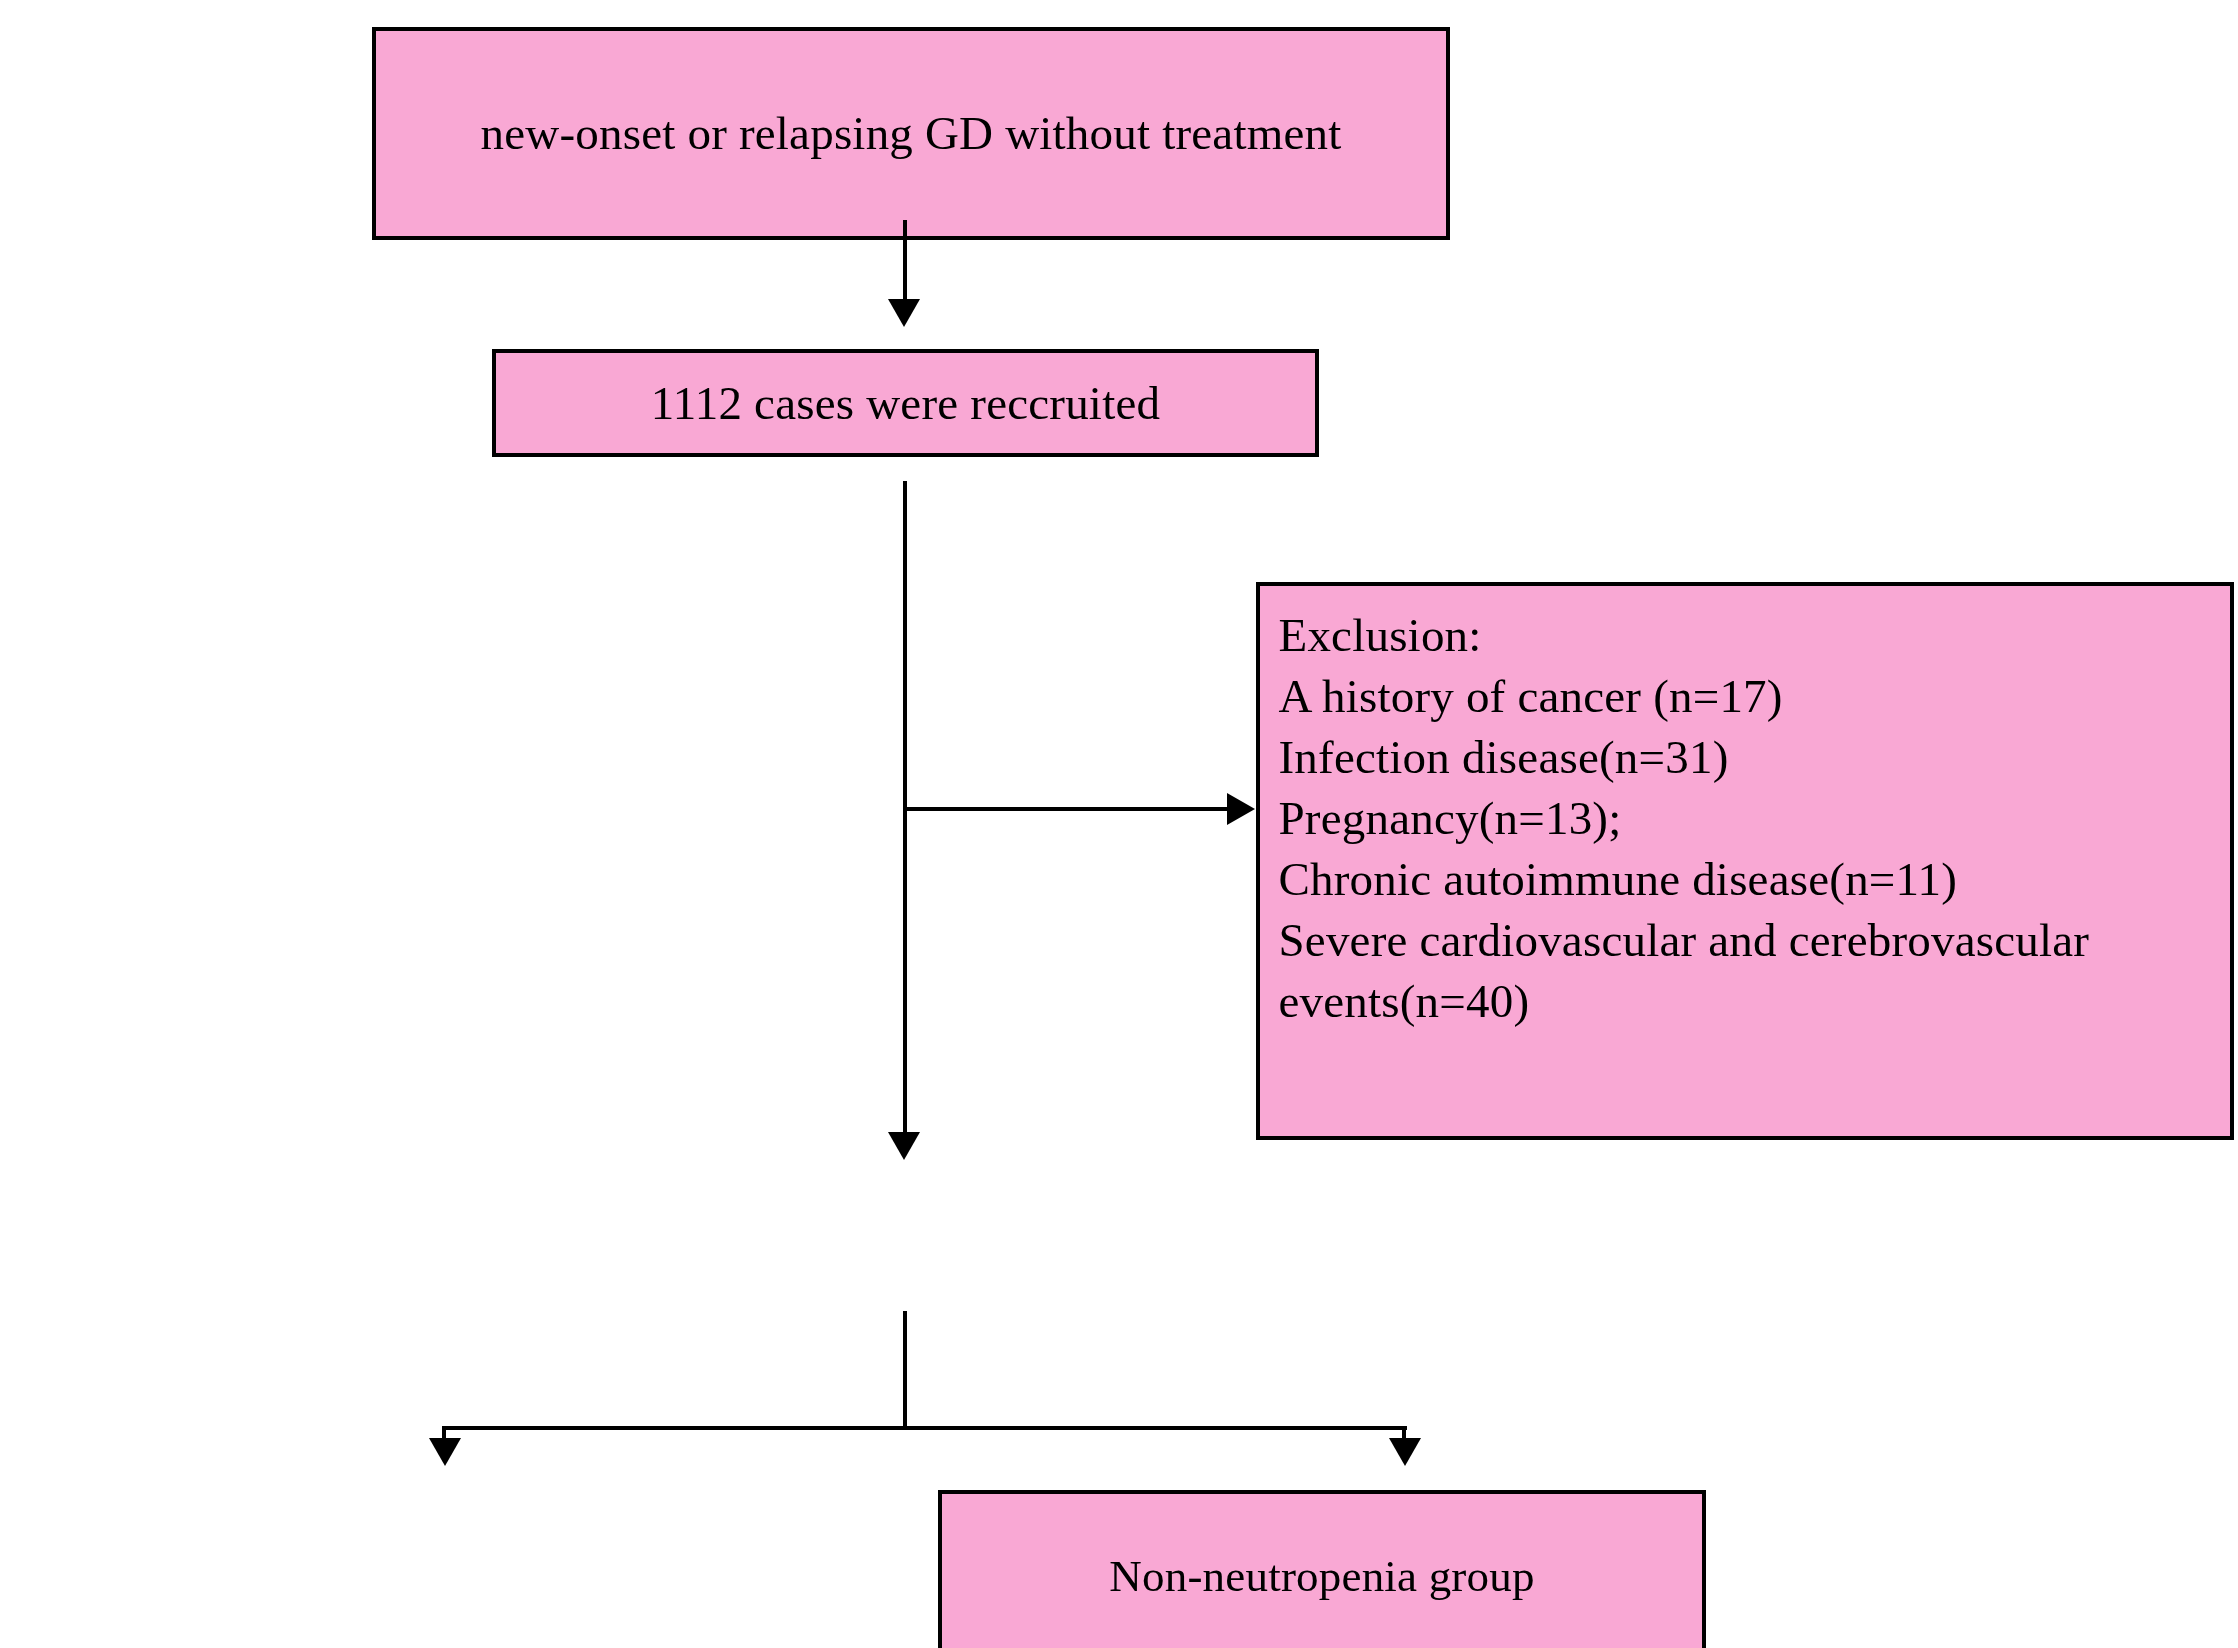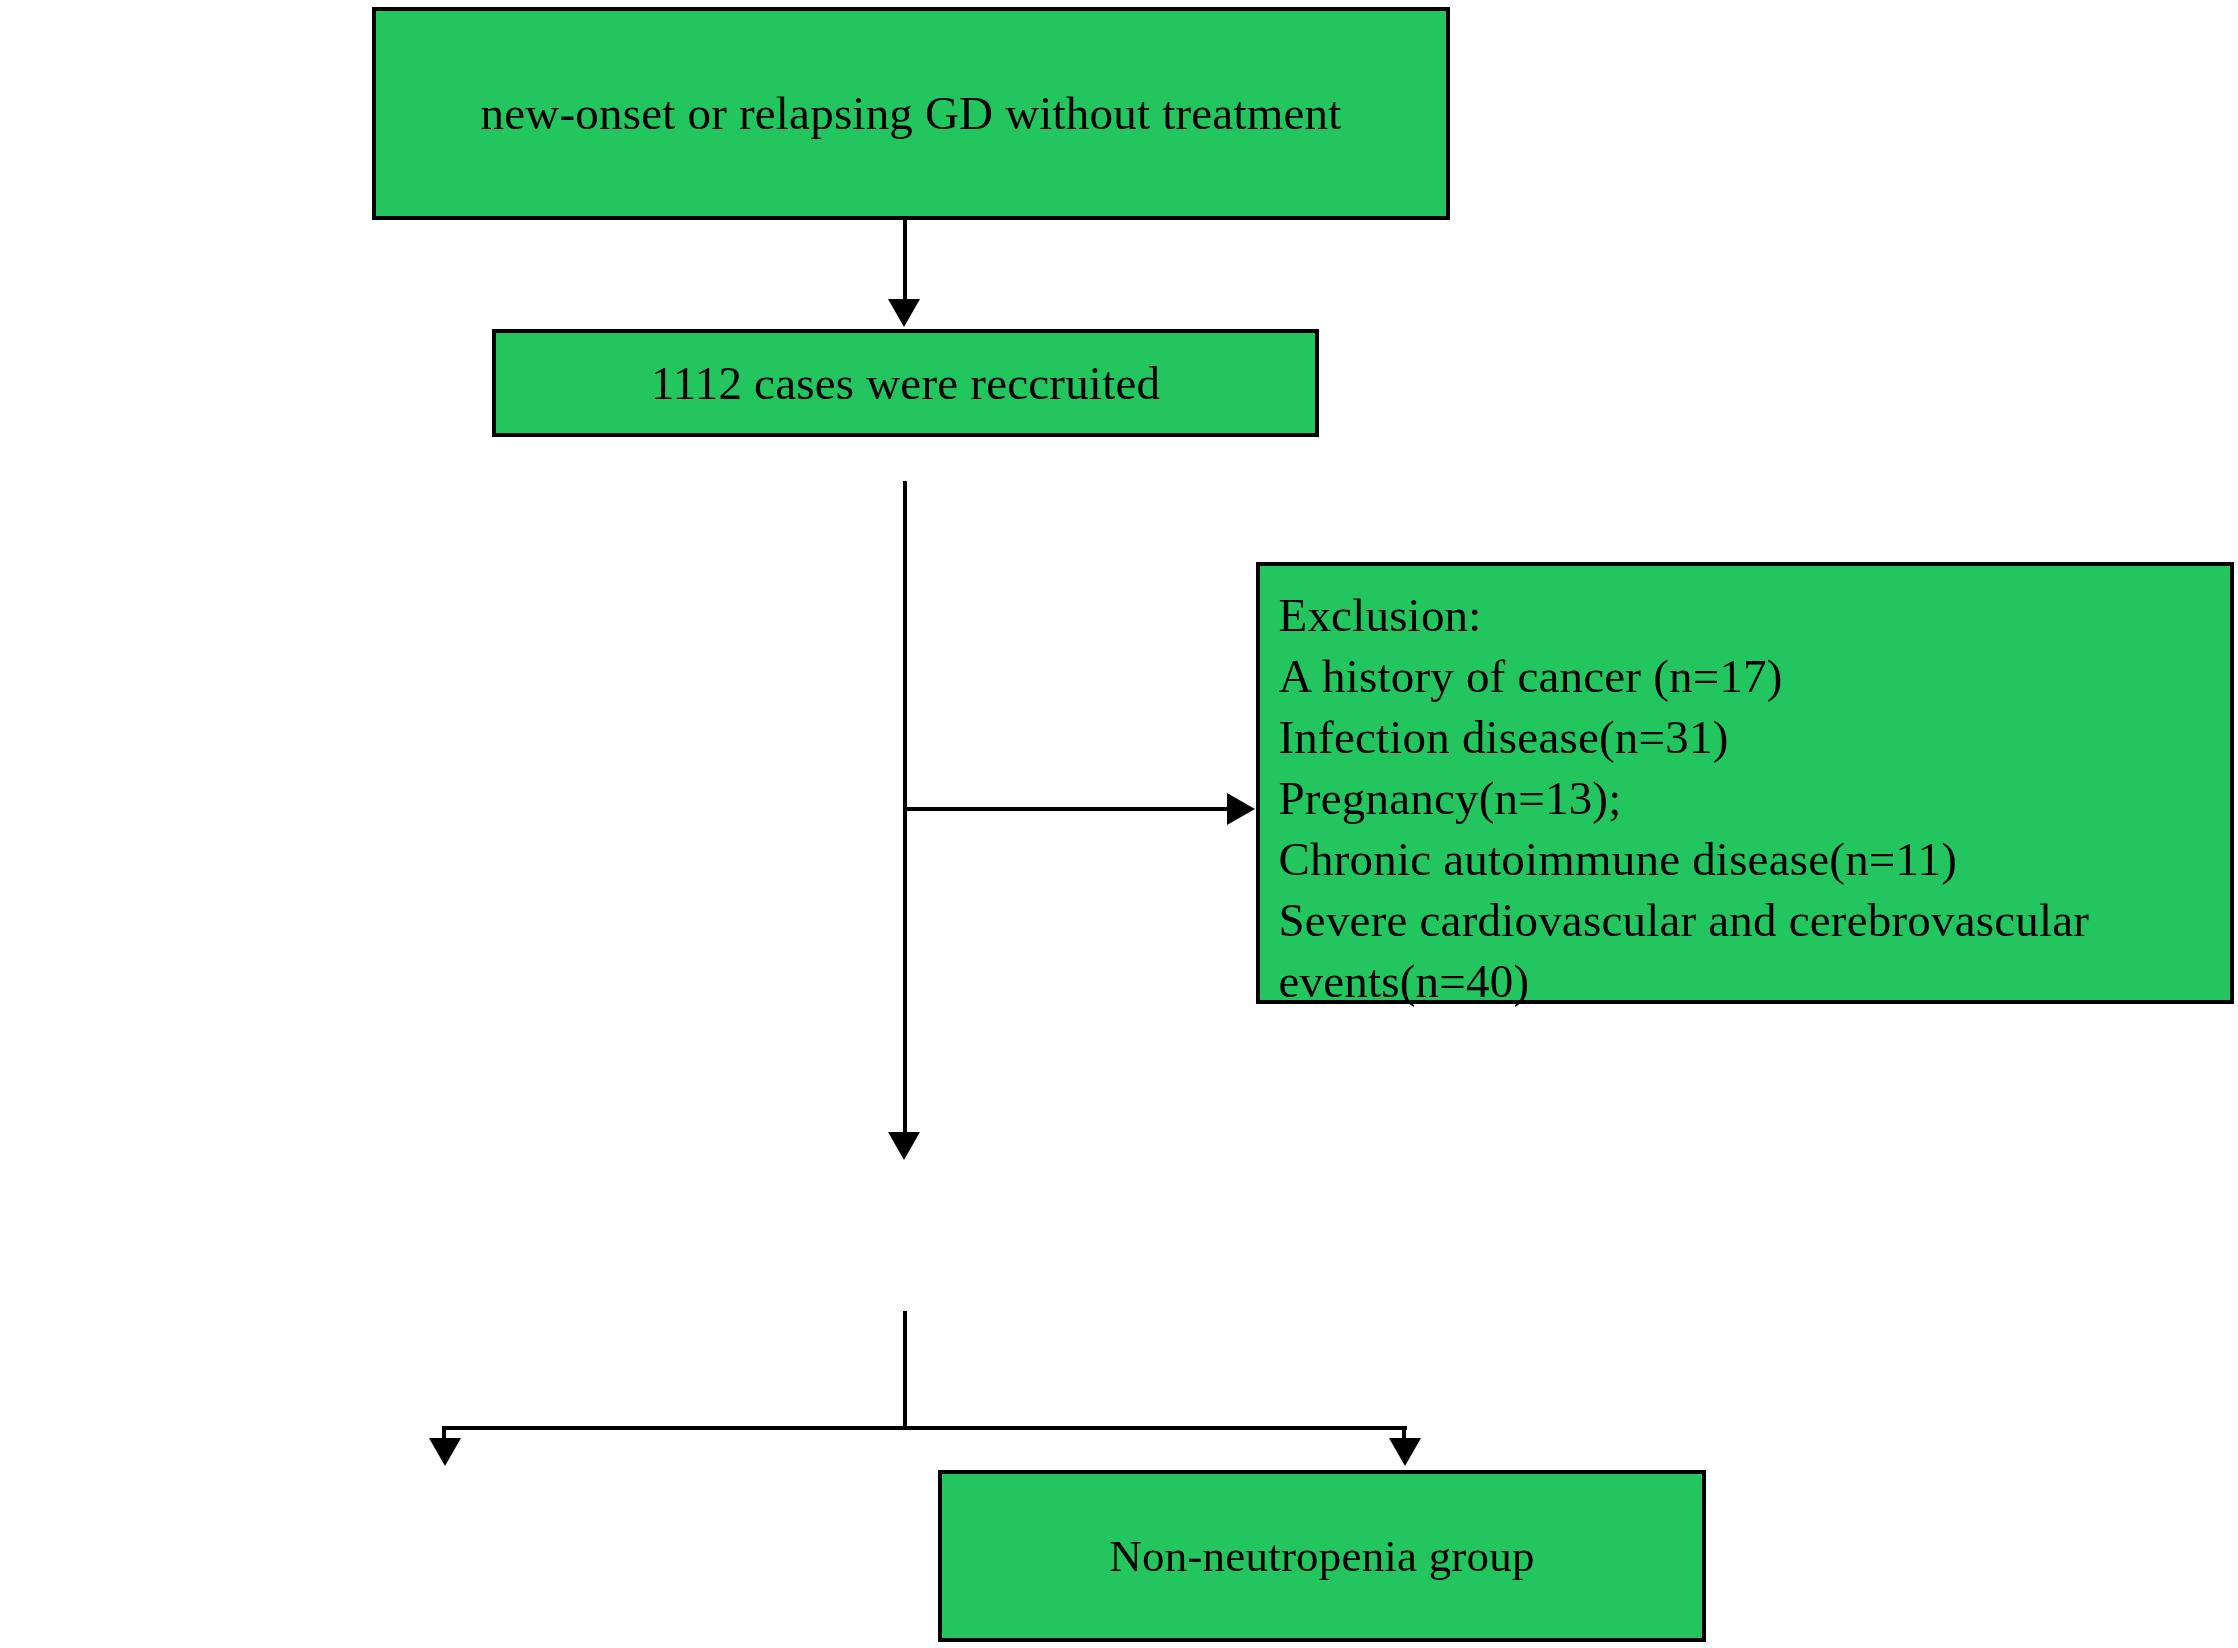--- a/index.html
+++ b/index.html
@@ -13,39 +13,40 @@
     height: 1648px;
     background: #ffffff;
     overflow: hidden;
     font-family: "Liberation Serif", "DejaVu Serif", serif;
     color: #000000;
   }
   .box {
     position: absolute;
     box-sizing: border-box;
     border: 4.2px solid #000000;
-    background: #22c55e;
+    background: #f9a8d4;
     display: flex;
     align-items: center;
     justify-content: center;
     text-align: center;
+    margin-top: 20px;
   }
   .box-text {
     font-size: 47px;
     line-height: 1.28;
     letter-spacing: 0.2px;
     white-space: pre-line;
     padding: 0 11.7px;
   }
   
   #box-recruit-source { left: 372px; top: 6.7px; width: 1078px; height: 213px; }
   
   #box-recruited      { left: 492px; top: 329px; width: 827px; height: 108px; }
   
-  #box-exclusion      { left: 1256px; top: 562px; width: 978px; height: 442px;
+  #box-exclusion      { left: 1256px; top: 562px; width: 978px; height: 558px;
                         align-items: flex-start; justify-content: flex-start; }
   #box-exclusion .box-text {
     text-align: left;
     padding: 18.5px 0 0 18.5px;
     line-height: 1.30;
   }
   
   #box-enrolled       { left: 491px; top: 1160px; width: 829px; height: 151px; }
   
   #box-group-neutropenia     { left: 1.7px;    top: 1470px; width: 877px; height: 172px; }

